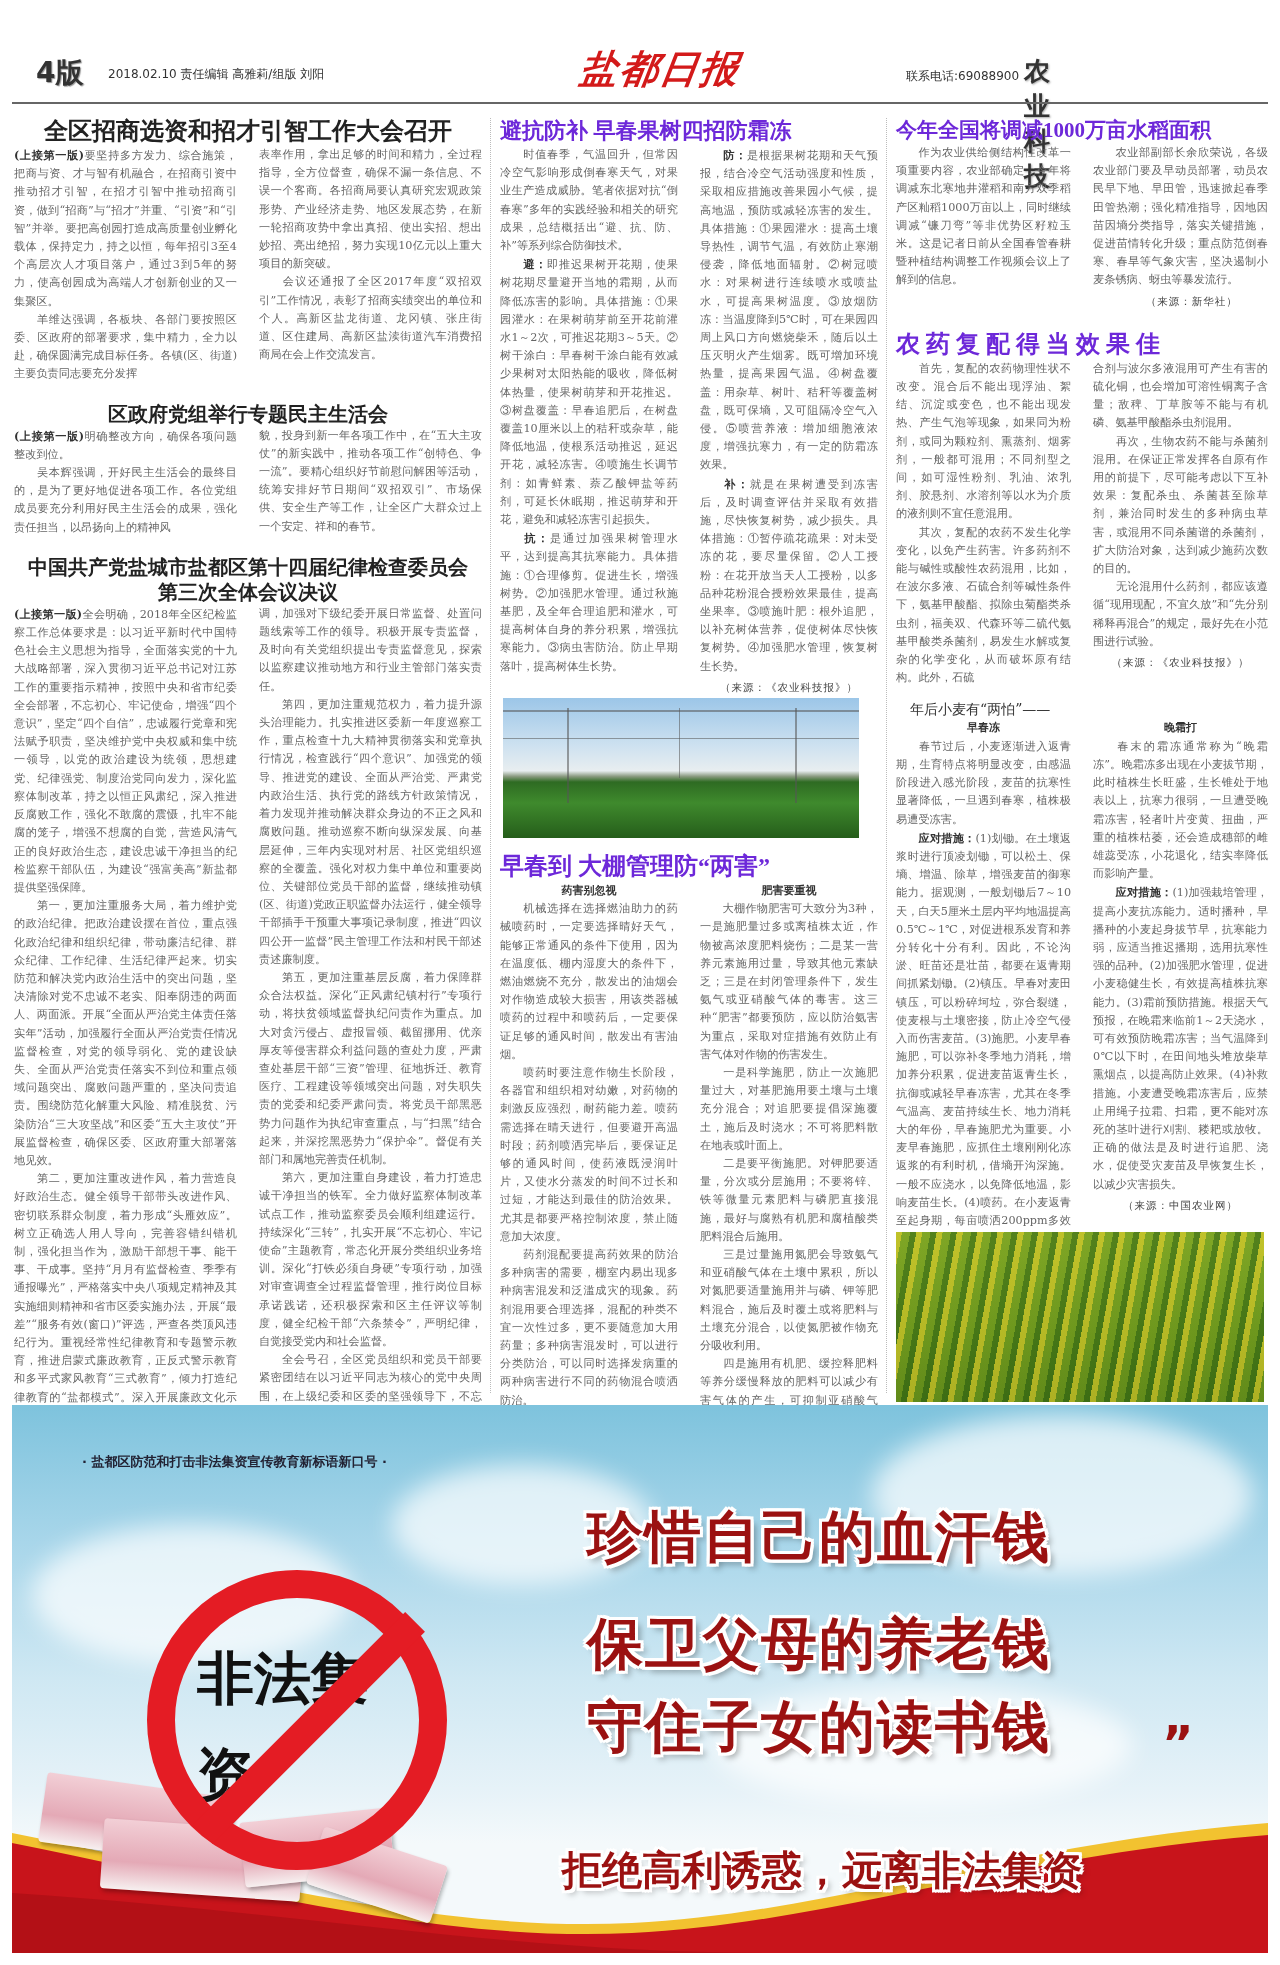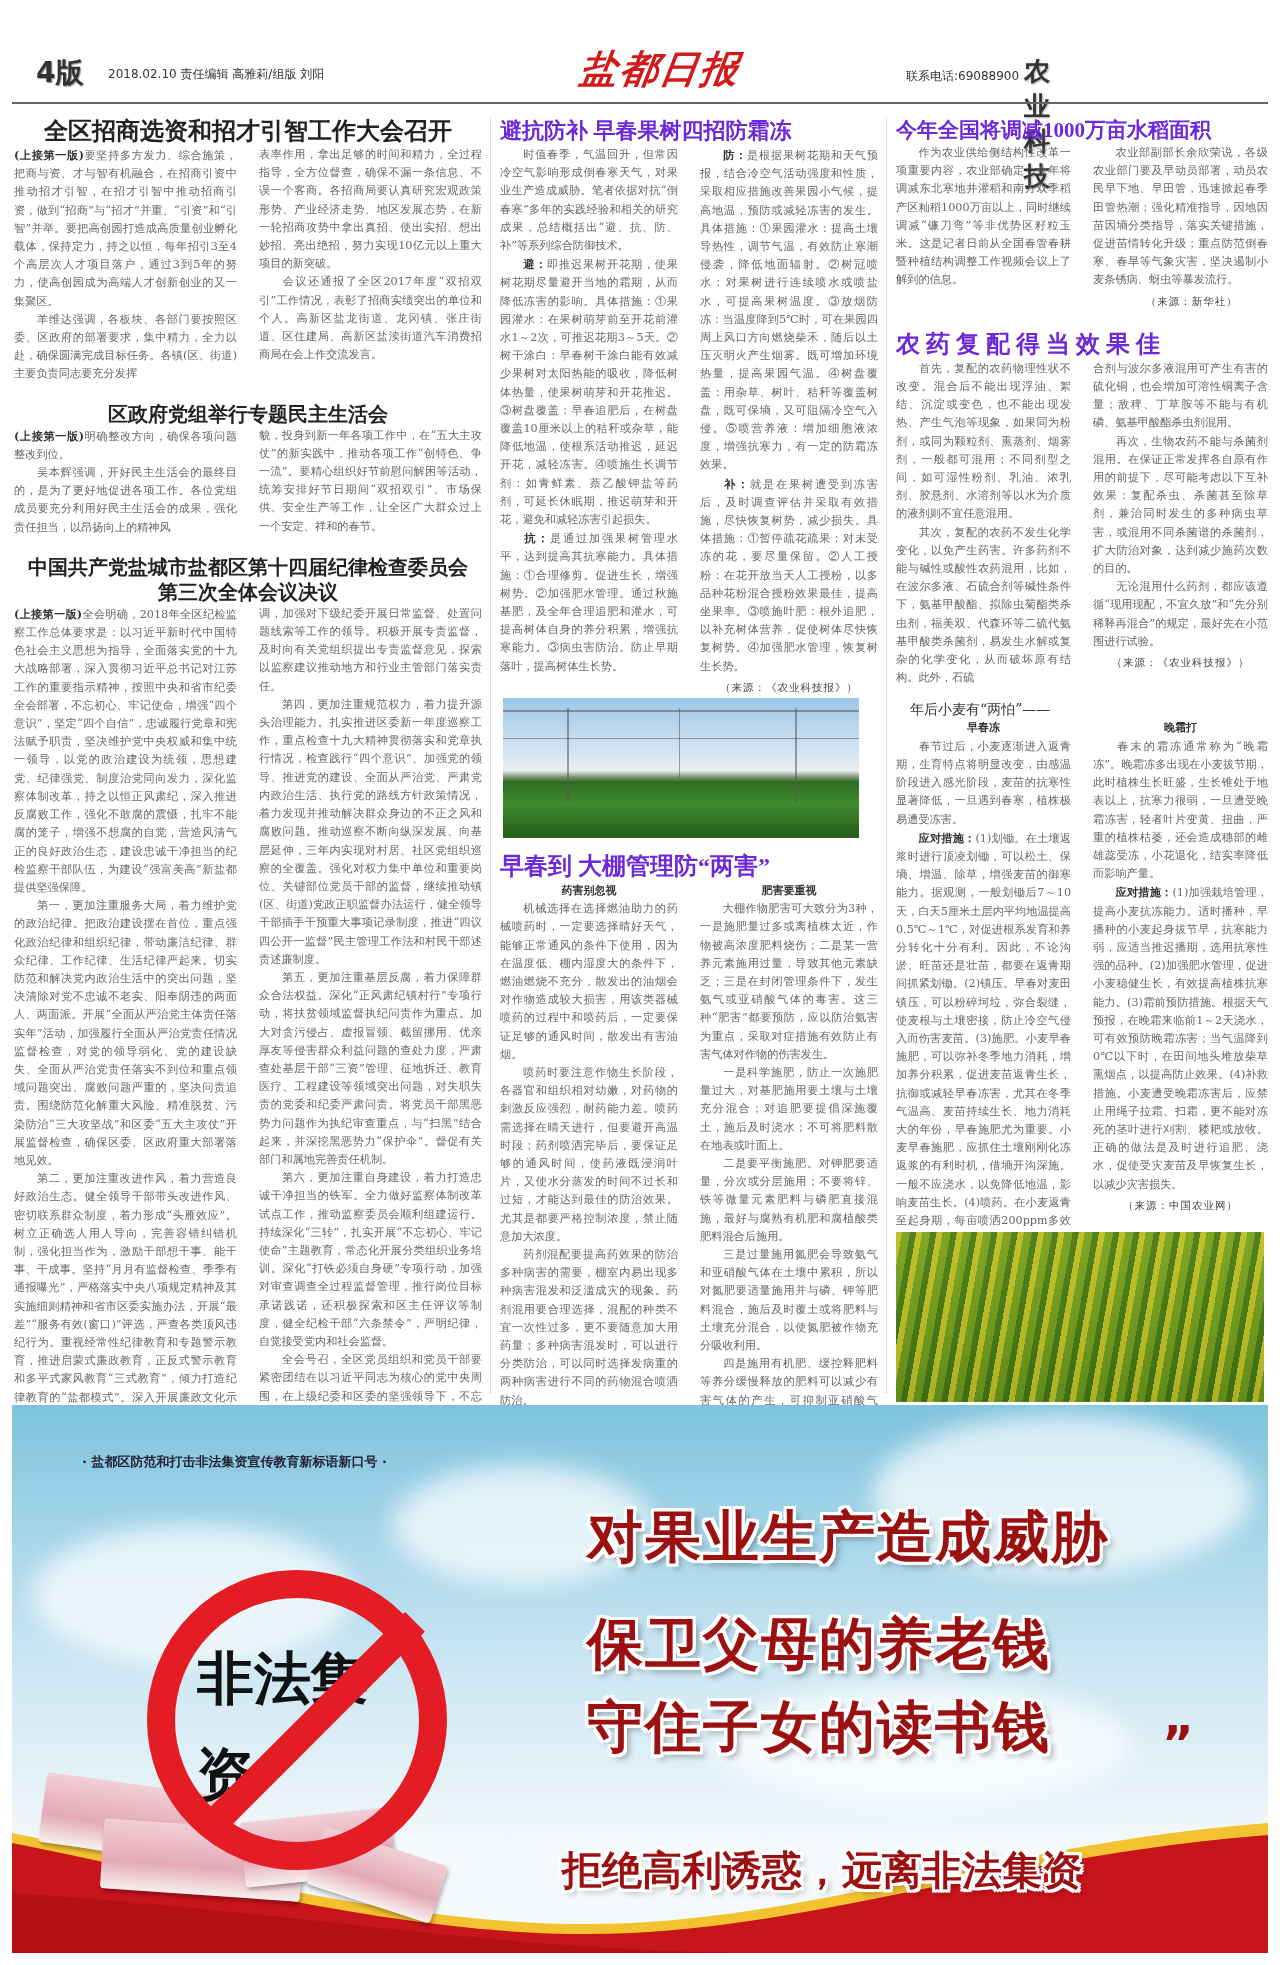--- a/index.html
+++ b/index.html
@@ -158,18 +158,18 @@
   <div class="money" style="left:30px;top:380px;width:190px;height:70px;transform:rotate(8deg)"></div>
   <div class="money" style="left:90px;top:420px;width:200px;height:70px;transform:rotate(4deg)"></div>
   <div class="money" style="left:230px;top:410px;width:150px;height:65px;transform:rotate(-6deg)"></div>
   <div class="money" style="left:300px;top:440px;width:130px;height:60px;transform:rotate(18deg)"></div>
 
   <div class="feifa">非法集资</div>
   <div class="prohibit">
       <div class="slash"></div>
     </div>
 
-  <div class="slogan" style="top:95px">对果业生产造成威胁</div>
+  <div class="slogan" style="top:95px">珍惜自己的血汗钱</div>
   <div class="slogan" style="top:202px">保卫父母的养老钱</div>
   <div class="slogan" style="top:285px">守住子女的读书钱</div>
   <div class="quote">”</div>
   <div class="slogan2">拒绝高利诱惑，远离非法集资</div>
 </div>
 
 </body></html>

